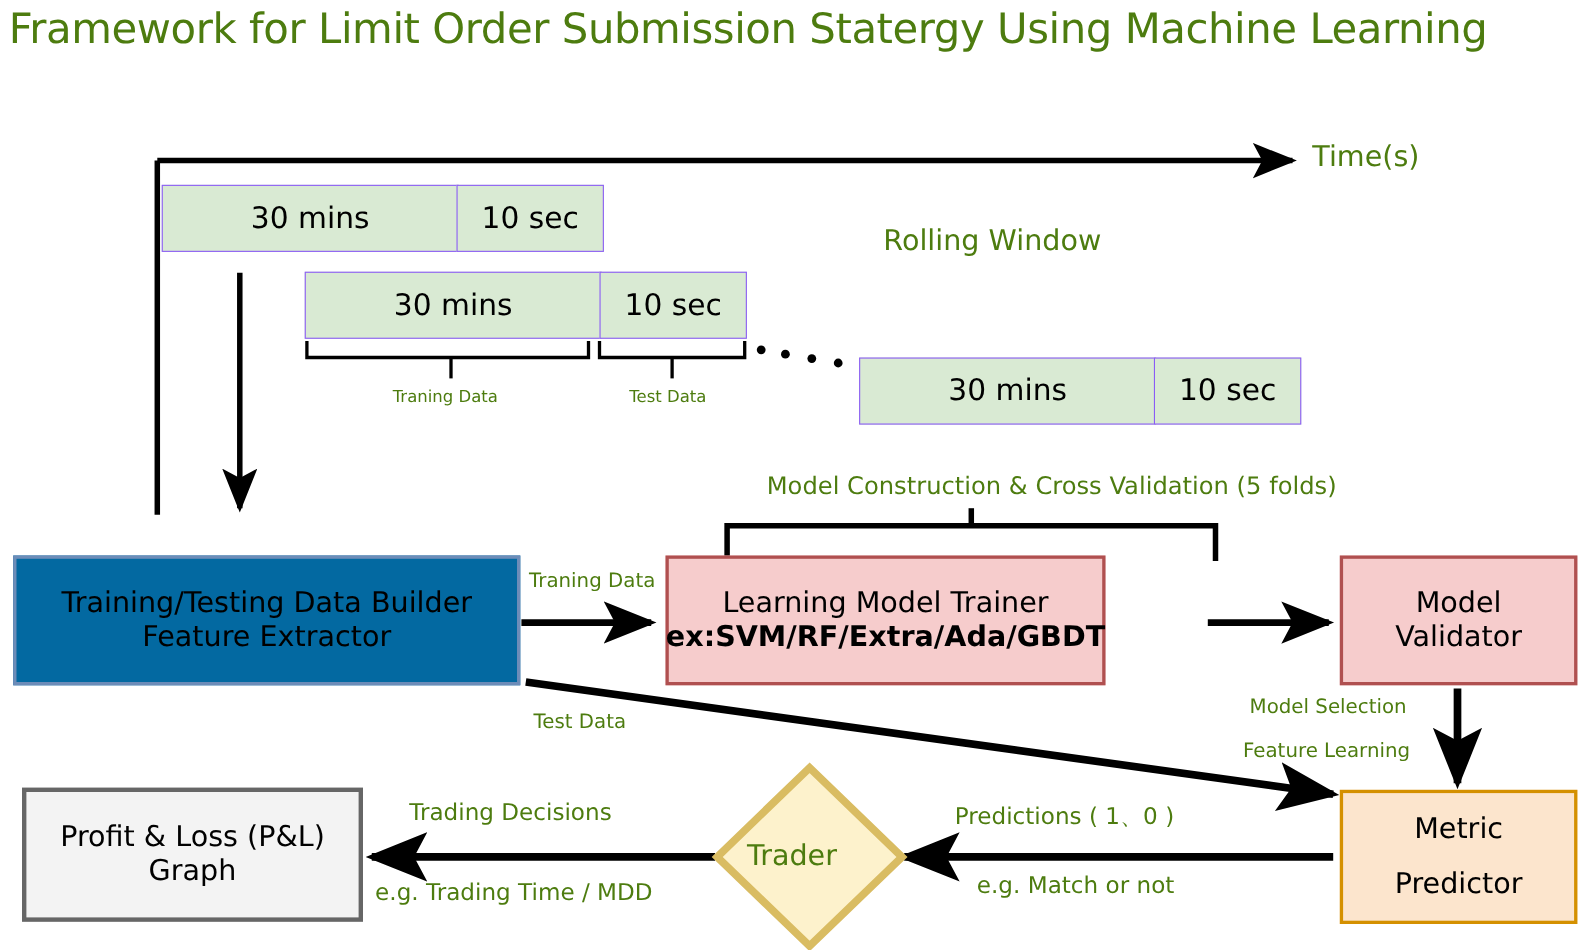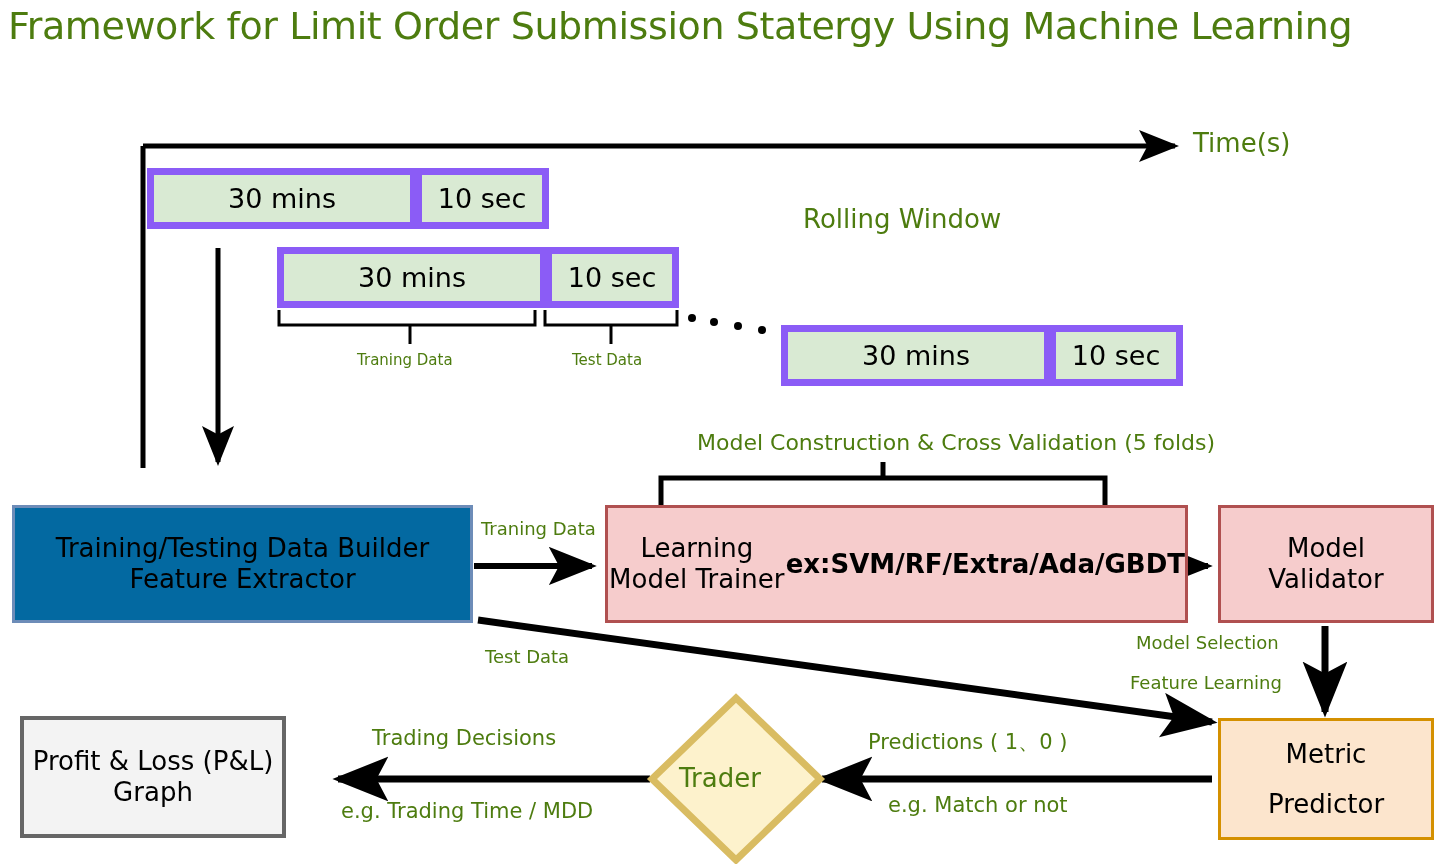--- a/index.html
+++ b/index.html
@@ -9,21 +9,21 @@
   #svg-layer{position:absolute;left:0;top:0;width:1446px;height:864px;}
   .box{position:absolute;box-sizing:border-box;display:flex;align-items:center;justify-content:center;text-align:center;line-height:1.18;}
   .title{left:8px;top:4px;font-size:38px;letter-spacing:-0.4px;}
   .hdr{left:140px;top:88px;font-size:26px;}
   .times{left:1193px;top:128px;font-size:26px;}
   .rolling{left:803px;top:204px;font-size:26px;}
   .mcv{left:697px;top:430px;font-size:22px;}
   .cap{font-size:15px;}
   .lbl{font-size:18px;}
   .lbl2{font-size:21px;}
-  .green{background:#d9ead3;border:7px solid #8b5cf6;}
+  .green{background:#d9ead3;border:1px solid #8b5cf6;}
   .blue{background:#0369a1;border:3px solid #6d8cb8;}
   .red{background:#f6cccc;border:3px solid #b05050;}
   .orange{background:#fce5cd;border:3px solid #d49000;}
   .gray{background:#f3f3f3;border:4px solid #666666;}
   .win-txt{font-size:27px;}
   .boxtxt{font-size:26px;}
   .boxtxt-b{font-size:26px;font-weight:bold;}
   .diamond-label{position:absolute;font-size:26px;}
 </style>
 </head>
@@ -126,36 +126,36 @@
   <div class="t cap" style="left:357px;top:351px;">Traning Data</div>
   <div class="t cap" style="left:572px;top:351px;">Test Data</div>
 
   <div class="t mcv">Model Construction &amp; Cross Validation (5 folds)</div>
 
   <div class="box blue" style="left:12px;top:505px;width:461px;height:118px;flex-direction:column;">
     <span class="boxtxt">Training/Testing Data Builder</span>
     <span class="boxtxt">Feature Extractor</span>
   </div>
 
-  <div class="box red" style="left:605px;top:505px;width:583px;height:118px;flex-direction:row;">
+  <div class="box red" style="left:605px;top:505px;width:400px;height:118px;flex-direction:column;">
     <span class="boxtxt">Learning Model Trainer</span>
     <span class="boxtxt-b">ex:SVM/RF/Extra/Ada/GBDT</span>
   </div>
 
   <div class="box red" style="left:1218px;top:505px;width:216px;height:118px;flex-direction:column;">
     <span class="boxtxt">Model</span>
     <span class="boxtxt">Validator</span>
   </div>
 
   <div class="box orange" style="left:1218px;top:718px;width:216px;height:122px;flex-direction:column;gap:19px;">
     <span class="boxtxt">Metric</span>
     <span class="boxtxt">Predictor</span>
   </div>
 
-  <div class="box gray" style="left:20px;top:716px;width:266px;height:122px;flex-direction:column;">
+  <div class="box gray" style="left:20px;top:716px;width:310px;height:122px;flex-direction:column;">
     <span class="boxtxt">Profit &amp; Loss (P&amp;L)</span>
     <span class="boxtxt">Graph</span>
   </div>
 
   <div class="t diamond-label" style="left:679px;top:763px;">Trader</div>
 
   <div class="t lbl" style="left:481px;top:518px;">Traning Data</div>
   <div class="t lbl" style="left:485px;top:646px;">Test Data</div>
   <div class="t lbl" style="left:1136px;top:632px;">Model Selection</div>
   <div class="t lbl" style="left:1130px;top:672px;">Feature Learning</div>

